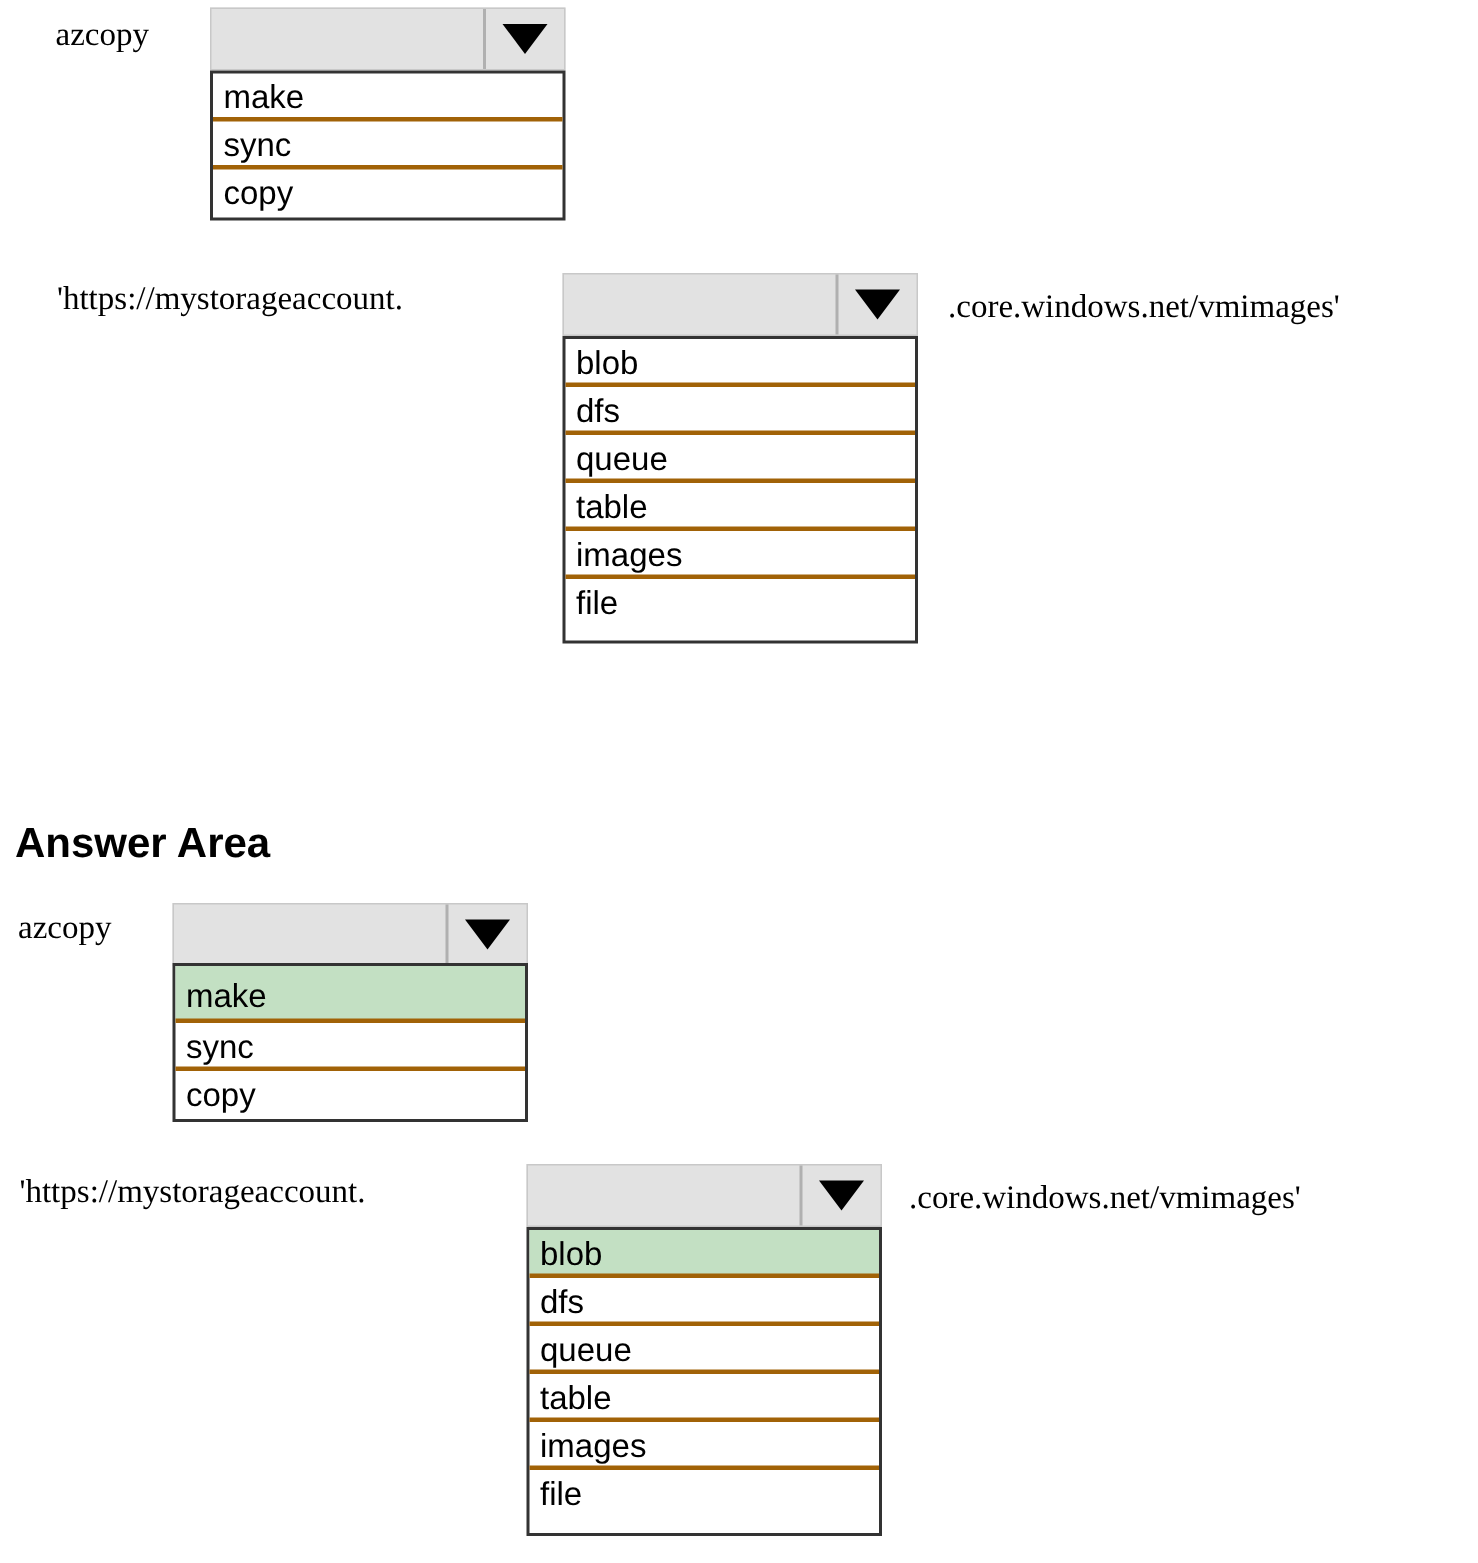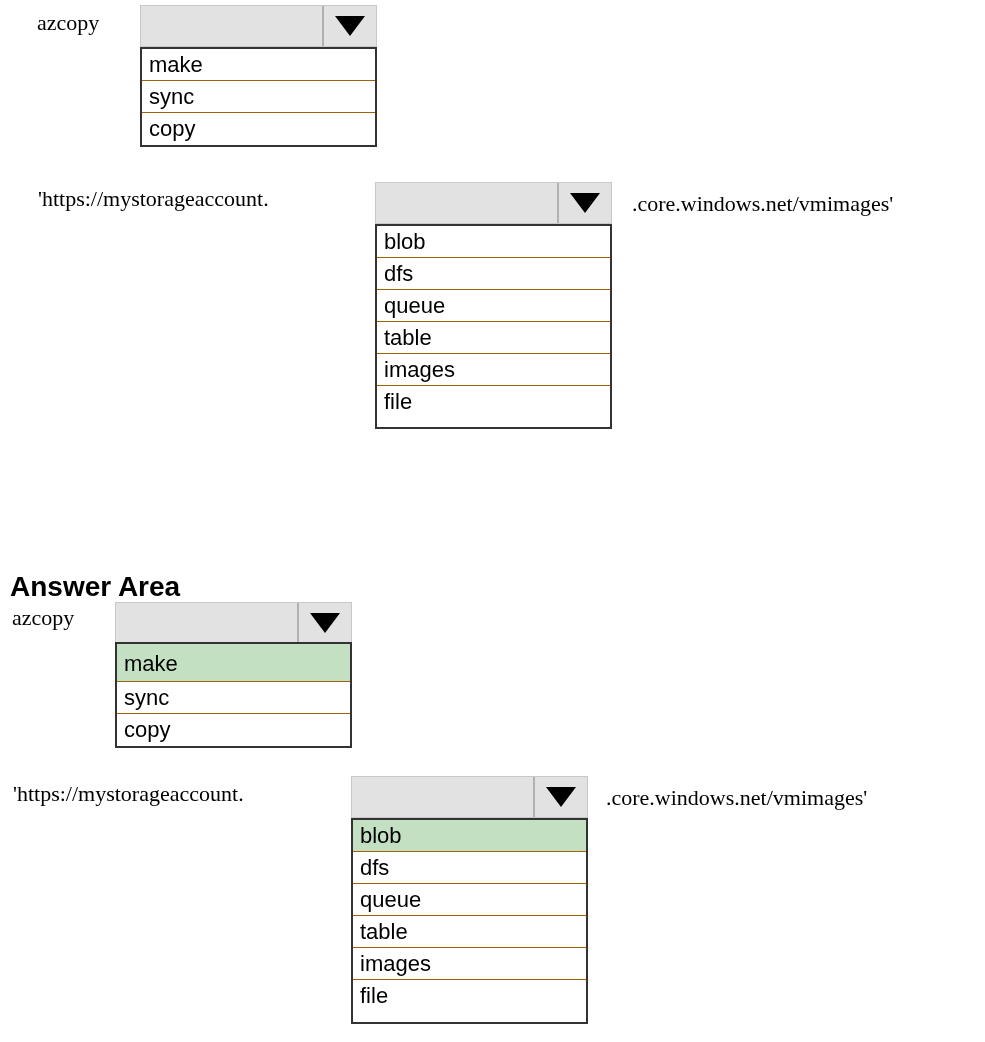--- a/index.html
+++ b/index.html
@@ -1,23 +1,23 @@
 <!DOCTYPE html>
 <html><head>
 <meta charset="utf-8">
 <style>
   html,body{margin:0;padding:0;background:#fff;}
   body{width:985px;height:1042px;position:relative;overflow:hidden;font-family:"Liberation Sans",sans-serif;color:#000;}
   .label{position:absolute;font-size:22px;line-height:26px;font-family:Liberation Serif, serif;}
-  .title{position:absolute;font-size:28px;font-weight:bold;left:10px;top:571px;}
+  .title{position:absolute;font-size:28px;font-weight:bold;left:10px;top:546px;}
   .dd-head{position:absolute;height:42px;background:#e2e2e2;border:1px solid #c8c8c8;box-sizing:border-box;}
   .dd-arrow{position:absolute;right:0;top:0;width:54px;height:100%;border-left:2px solid #b0b0b0;box-sizing:border-box;display:flex;align-items:center;justify-content:center;}
   .tri{width:0;height:0;border-left:15px solid transparent;border-right:15px solid transparent;border-top:20px solid #000;}
   .dd-list{position:absolute;border:2px solid #333;background:#fff;box-sizing:border-box;}
-  .dd-item{height:32px;font-size:22px;line-height:32px;padding-left:7px;border-bottom:1px solid #a16207;box-sizing:border-box;}
+  .dd-item{height:32px;font-size:22px;line-height:32px;padding-left:7px;border-bottom:3px solid #a16207;box-sizing:border-box;}
   .dd-item:last-child{border-bottom:none;}
   .sel{background:#c3e0c3;}
 </style>
 </head>
 <body>
 
 <div class="label" style="left:37px;top:10px;">azcopy</div>
 <div class="dd-head" style="left:140px;top:5px;width:237px;">
   <div class="dd-arrow">
       <div class="tri"></div>

